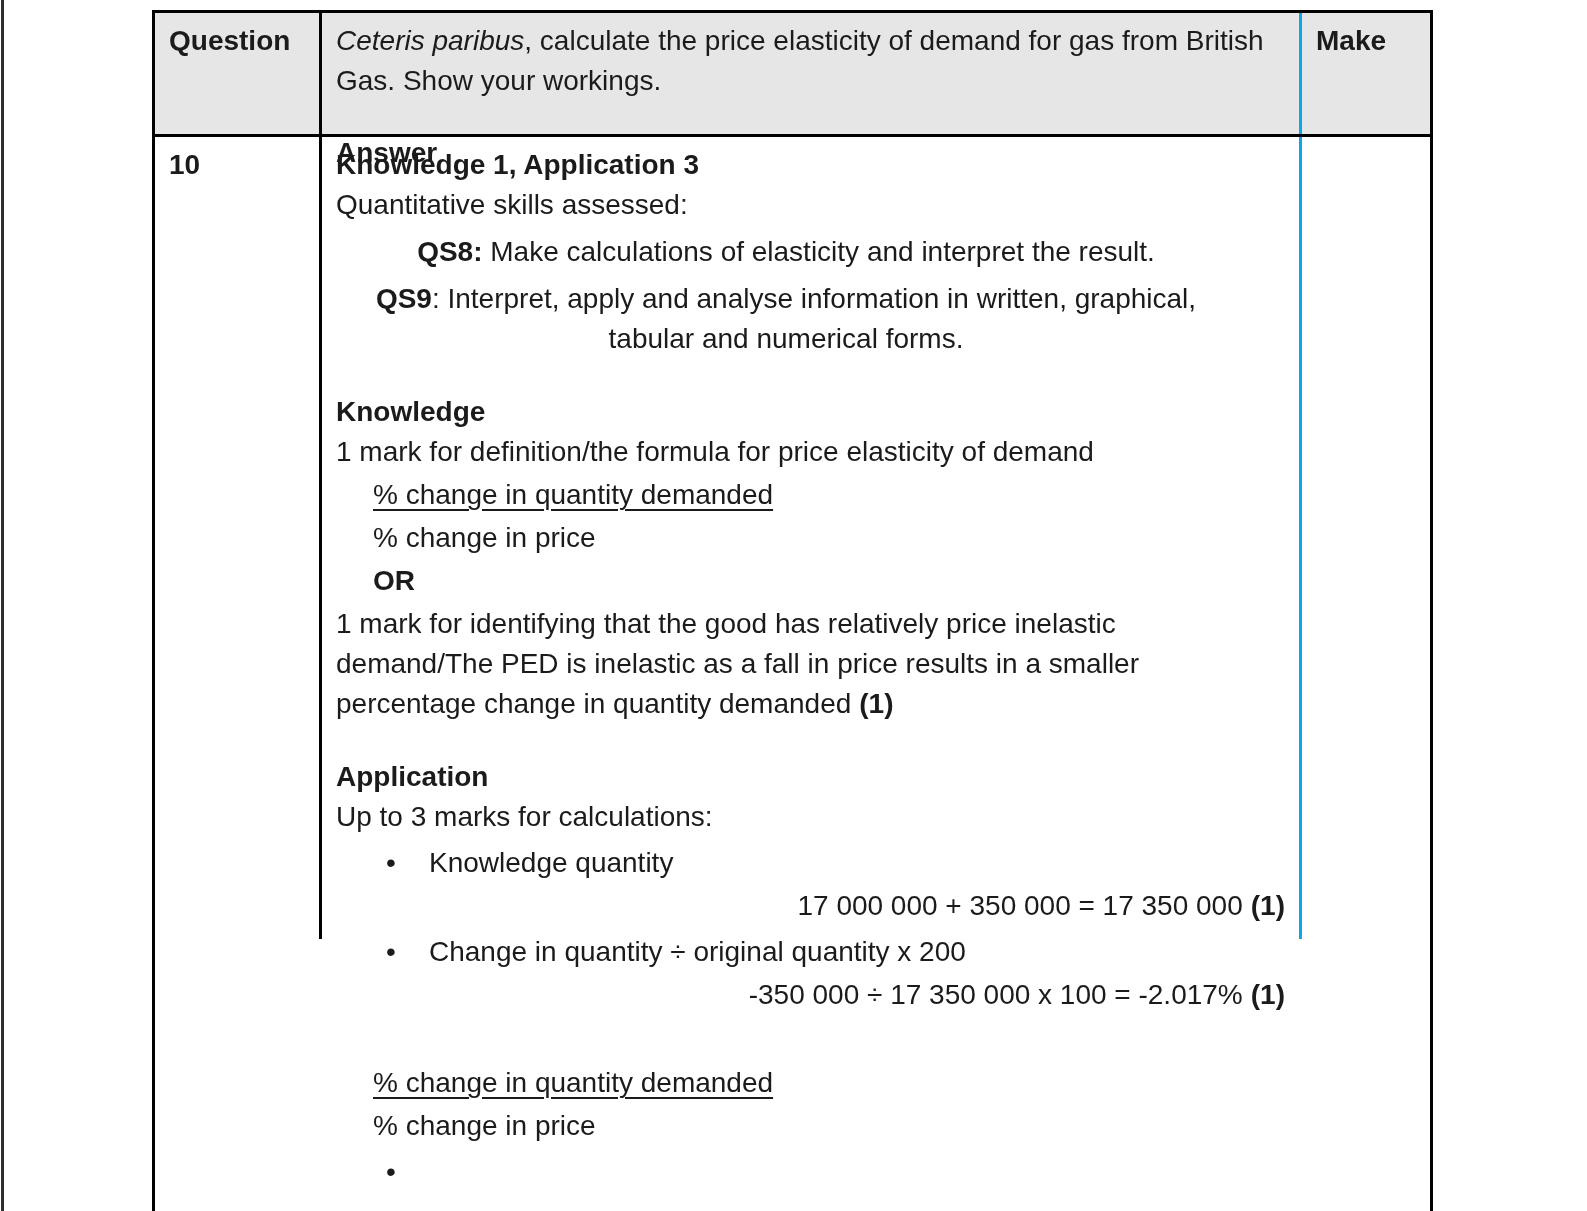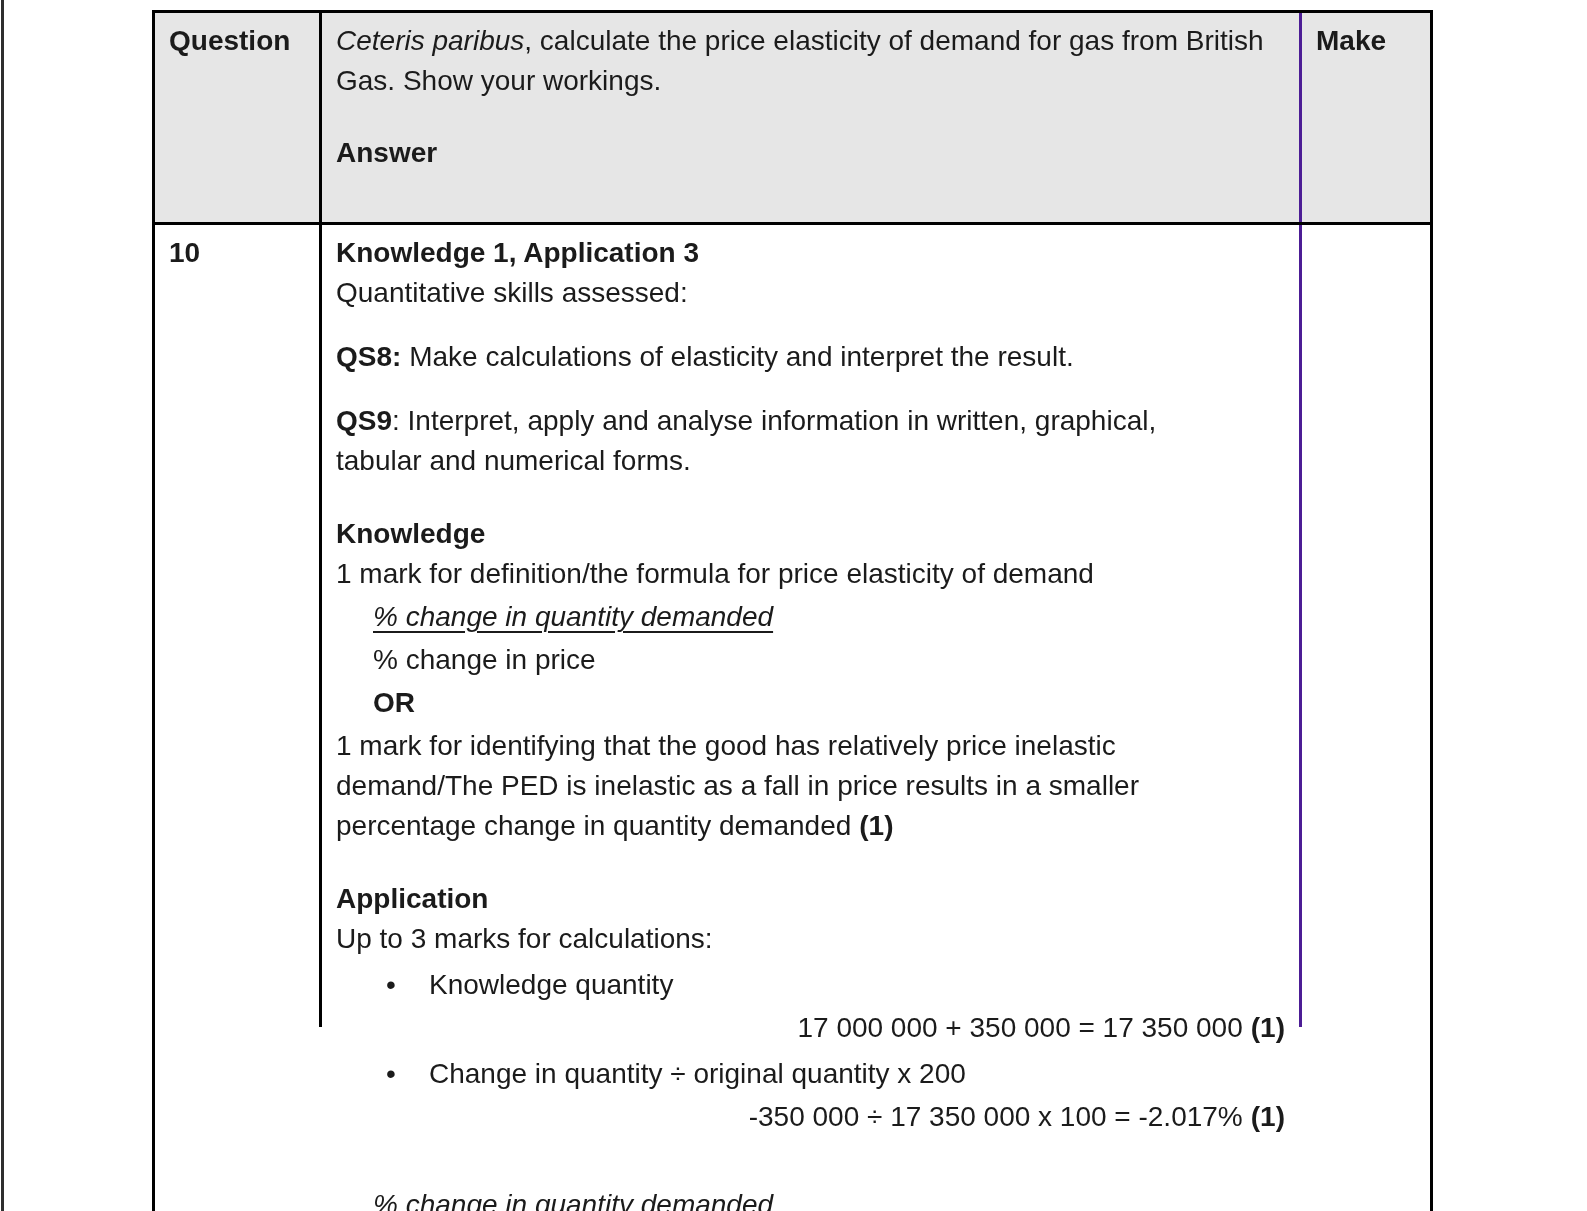--- a/index.html
+++ b/index.html
@@ -9,37 +9,37 @@
     font-family:"Liberation Sans", sans-serif;
     font-size:28px; line-height:40px;
   }
   .page-rule { position:absolute; left:1px; top:0; width:3px; height:1211px; background:#2e2e2e; }
 
   .tbl {
     position:absolute; left:152px; top:10px; width:1281px; height:1201px;
     box-sizing:border-box; border:3px solid #000; border-bottom:none;
   }
   .row { display:flex; box-sizing:border-box; width:100%; }
-  .hdr { height:212px; background:#e6e6e6; border-bottom:3px solid #000; }
+  .hdr { height:124px; background:#e6e6e6; border-bottom:3px solid #000; }
   .bdy { height:802px; background:#ffffff; }
 
   .c1 { width:167px; flex:none; box-sizing:border-box; border-right:3px solid #000; padding:8px 12px 0 14px; }
-  .c2 { flex:1; box-sizing:border-box; border-right:3px solid #4c1d95; padding:8px 14px 0 14px; }
+  .c2 { flex:1; box-sizing:border-box; border-right:3px solid #0ea5e9; padding:8px 14px 0 14px; }
   .c3 { width:128px; flex:none; box-sizing:border-box; padding:8px 10px 0 14px; }
 
   .b { font-weight:bold; }
   .it { font-style:italic; }
-  .und { text-decoration:underline; text-decoration-thickness:2px; text-underline-offset:5px;font-style:italic; }
+  .und { text-decoration:underline; text-decoration-thickness:2px; text-underline-offset:5px; }
 
   .prompt { max-width:935px; }
   .answer-label { font-weight:bold; margin-top:32px; }
 
   .w900 { max-width:900px; }
   .sec { margin-top:33px; }
-  .para { margin-top:24px; }
+  .para { margin-top:7px;text-align:center; }
   .sm { margin-top:3px; }
   .gap-big { margin-top:48px; }
   .ind { padding-left:37px; }
 
   .bullet { display:flex; padding-left:50px; margin-top:6px; }
   .dot { width:43px; flex:none; }
   .bcalc { padding-left:93px; margin-top:3px;text-align:right; }
   .mk { font-weight:bold; margin-left:8px; }
 </style>
 </head>

